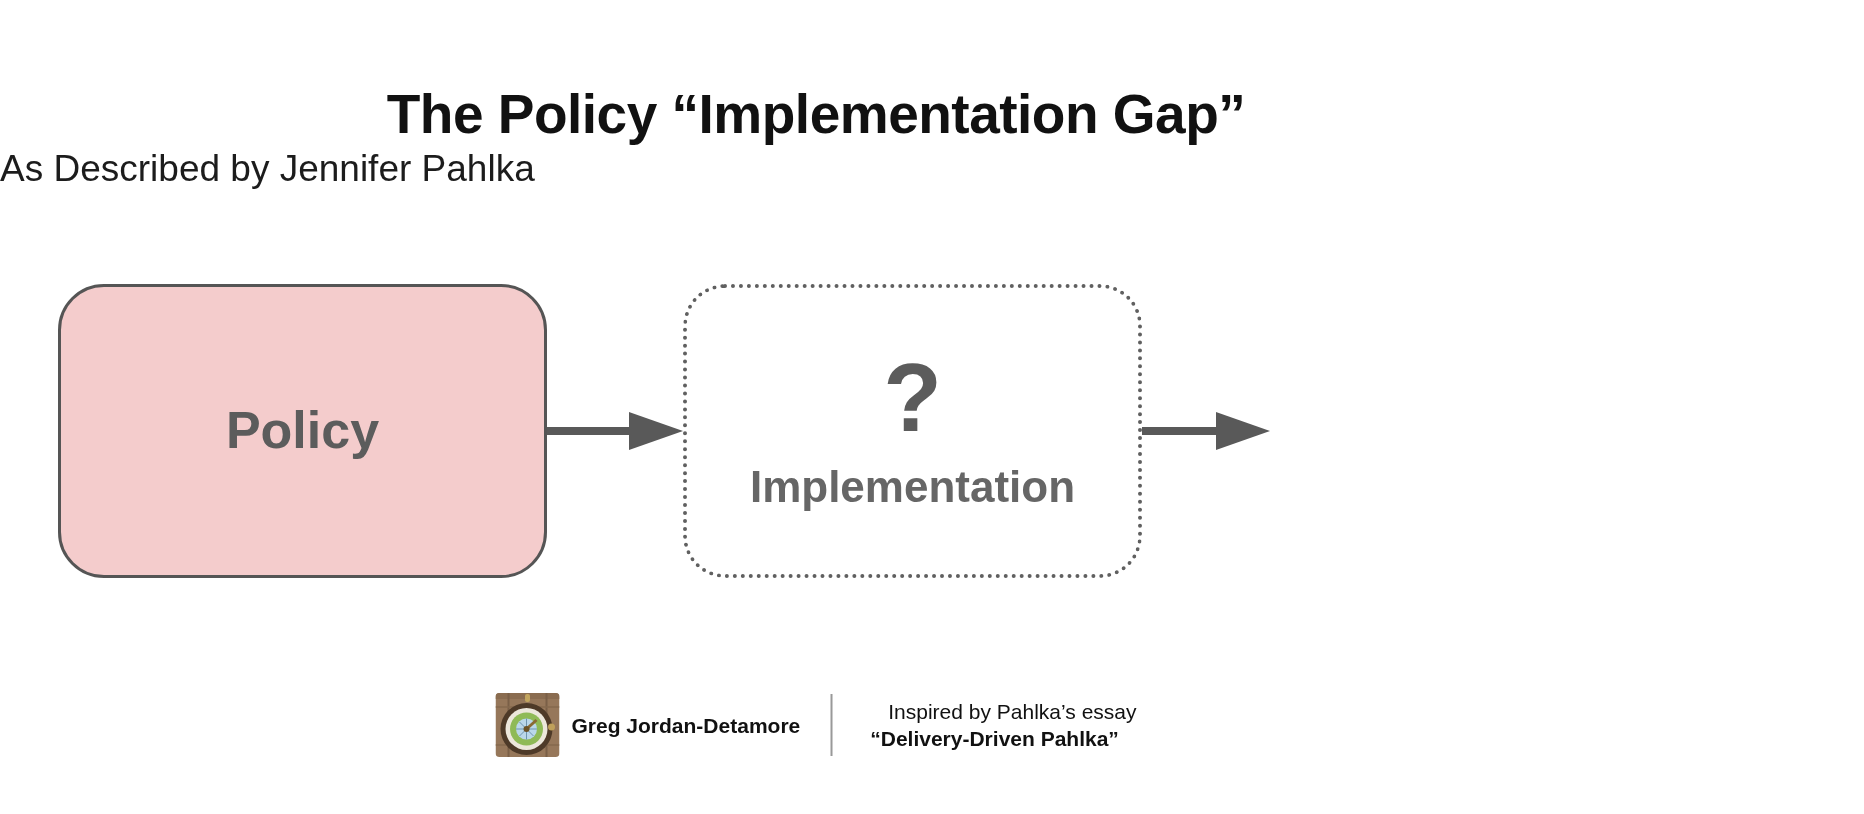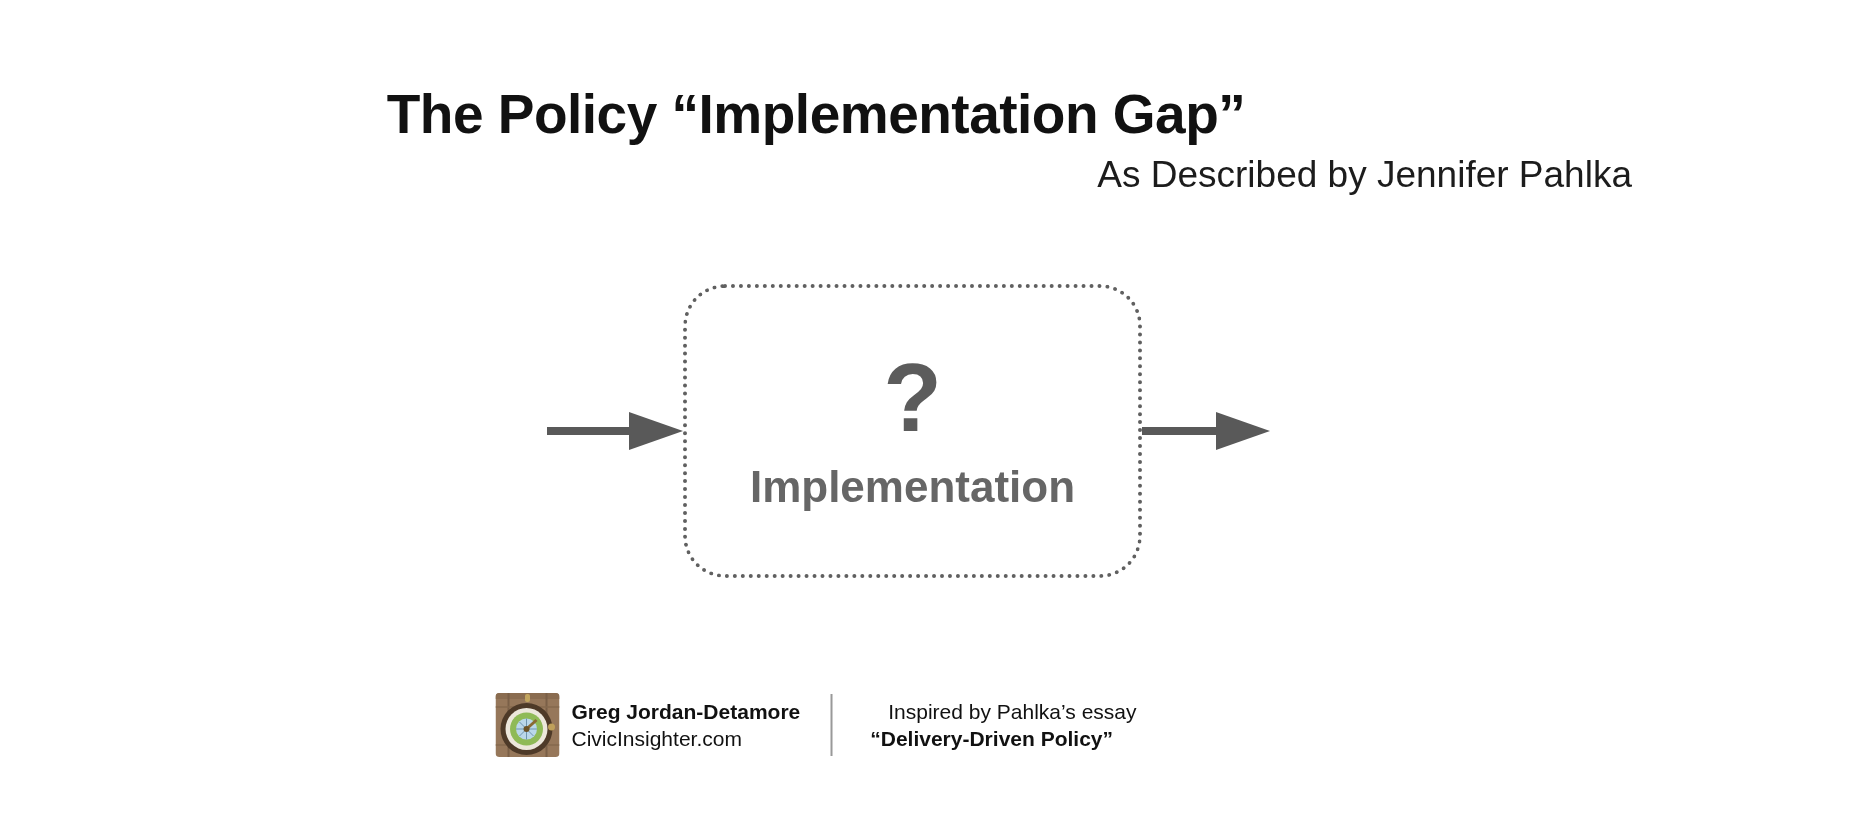--- a/index.html
+++ b/index.html
@@ -25,24 +25,24 @@
     left: 0;
     width: 100%;
     text-align: center;
     font-size: 55px;
     font-weight: bold;
     letter-spacing: -0.5px;
     color: var(--title, #111111);
   }
   .subtitle {
     position: absolute;
-    top: 154px;
+    top: 148px;
     left: 0;
     width: 100%;
-    text-align: right;
+    text-align: left;
     font-size: 37px;
     font-weight: 400;
     color: #1c1c1c;
   }
 
   
   .box {
     position: absolute;
     top: 284px;
     height: 294px;
@@ -168,20 +168,23 @@
   }
 </style>
 </head>
 <body>
 
 <div class="canvas">
 
   <div class="title">The Policy “Implementation Gap”</div>
   <div class="subtitle">As Described by Jennifer Pahlka</div>
 
+  <div class="box box-policy">
+    <div class="box-label">Policy</div>
+  </div>
 
   <svg class="arrow arrow-1" width="136" height="44" viewBox="0 0 136 44">
     <rect x="0" y="18" width="88" height="8"></rect>
     <polygon points="82,3 136,22 82,41"></polygon>
   </svg>
 
   <div class="box box-implementation">
     <div class="question-mark">?</div>
     <div class="implementation-label">Implementation</div>
   </div>
@@ -215,25 +218,24 @@
       <line x1="24" y1="43" x2="38" y2="29" stroke="#6f94ae" stroke-width="1"></line>
 
       <line x1="31" y1="36" x2="41" y2="27" stroke="#8a6a33" stroke-width="3"></line>
       <circle cx="31" cy="36" r="3" fill="#6b5328"></circle>
 
       <circle cx="56" cy="34" r="3.5" fill="#bfa05a"></circle>
     </svg>
 
     <div class="author-block">
       <div class="author-name">Greg Jordan-Detamore</div>
-      <div class="author-site">CivicInsighter.com</div>
     </div>
 
     <div class="footer-divider"></div>
 
     <div class="credit-block">
       <div class="credit-line1">Inspired by Pahlka’s essay</div>
-      <div class="credit-line2">“Delivery-Driven Policy”</div>
+      <div class="credit-line2">“Delivery-Driven Pahlka”</div>
     </div>
 
   </div>
 
 </div>
 
 </body></html>

